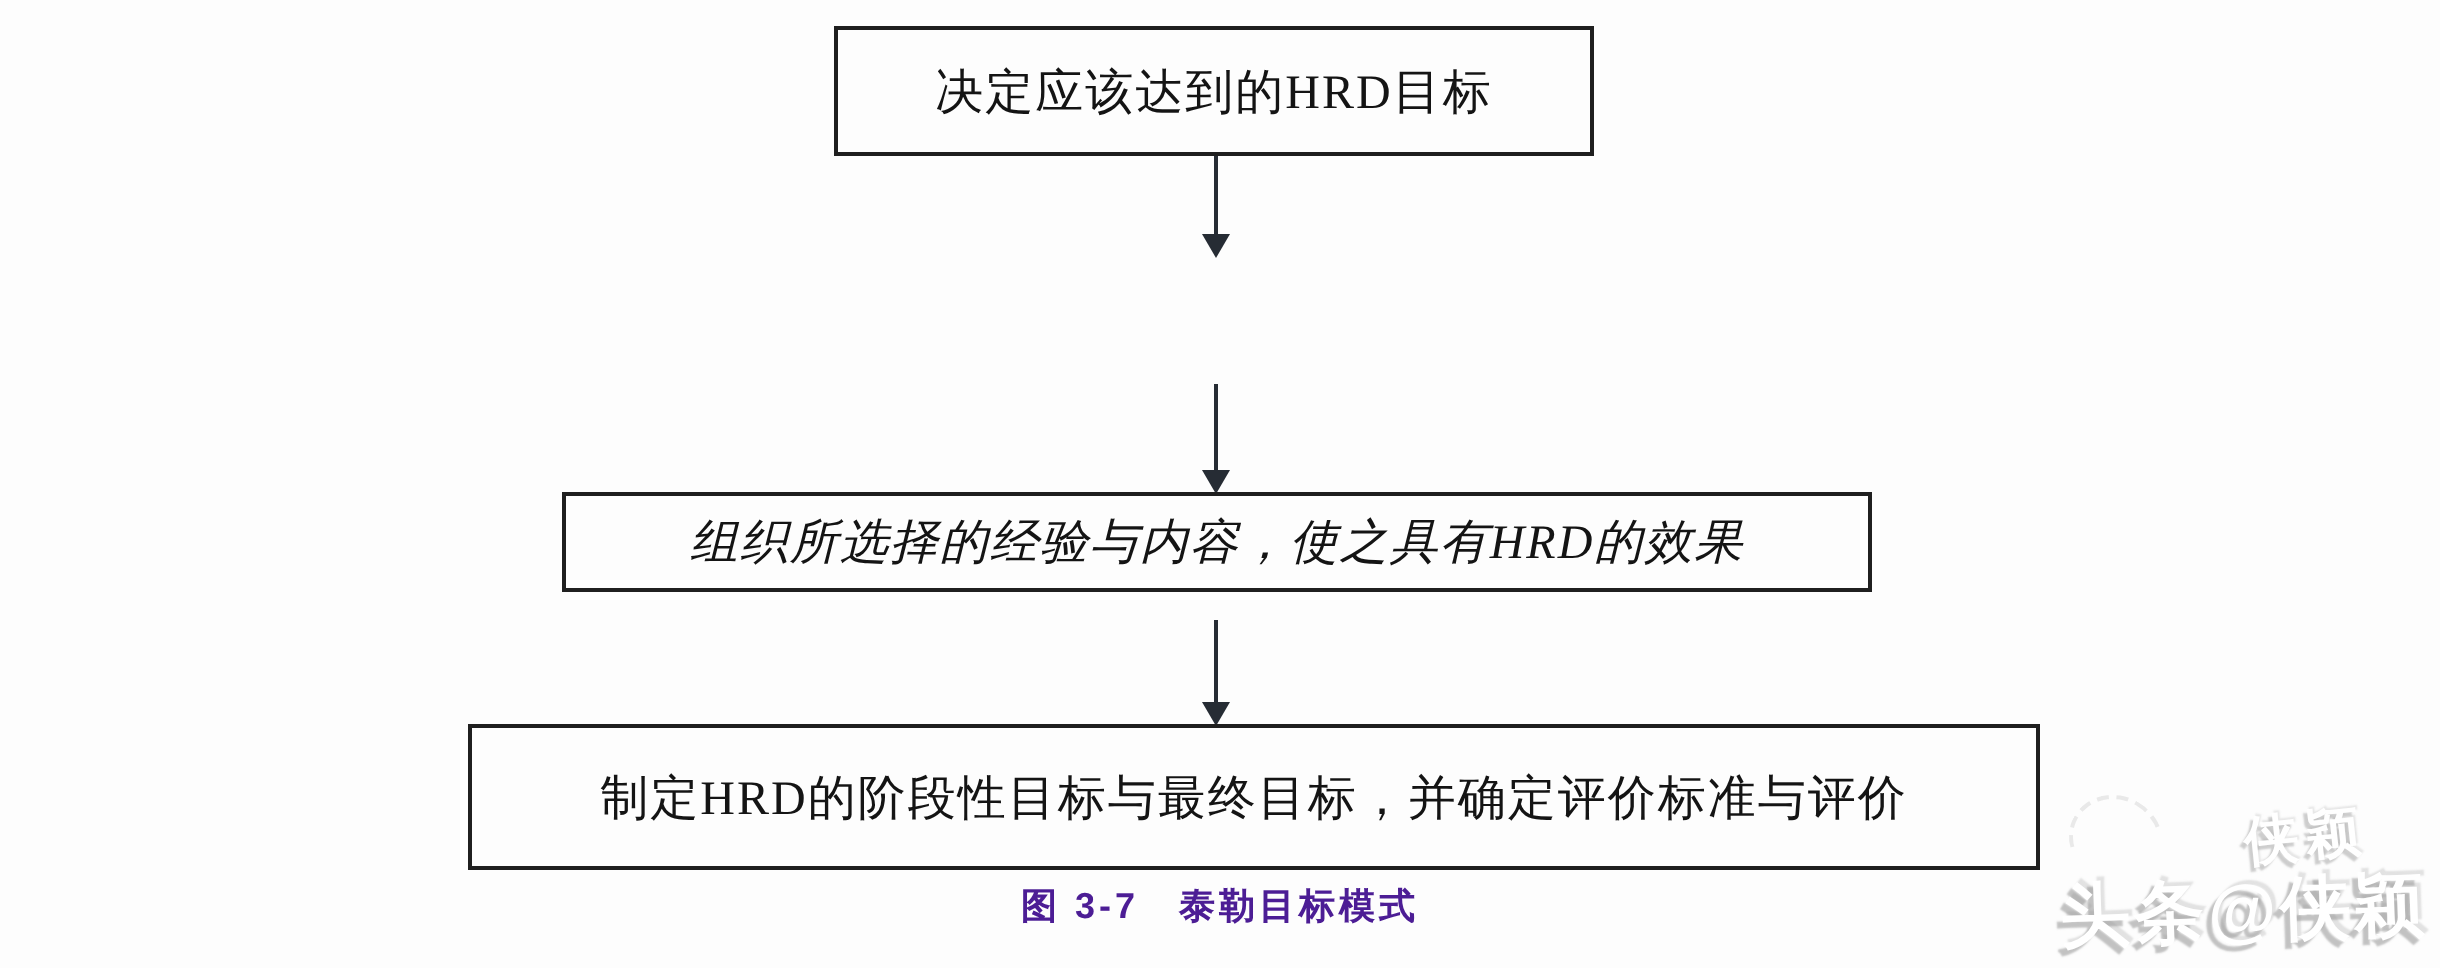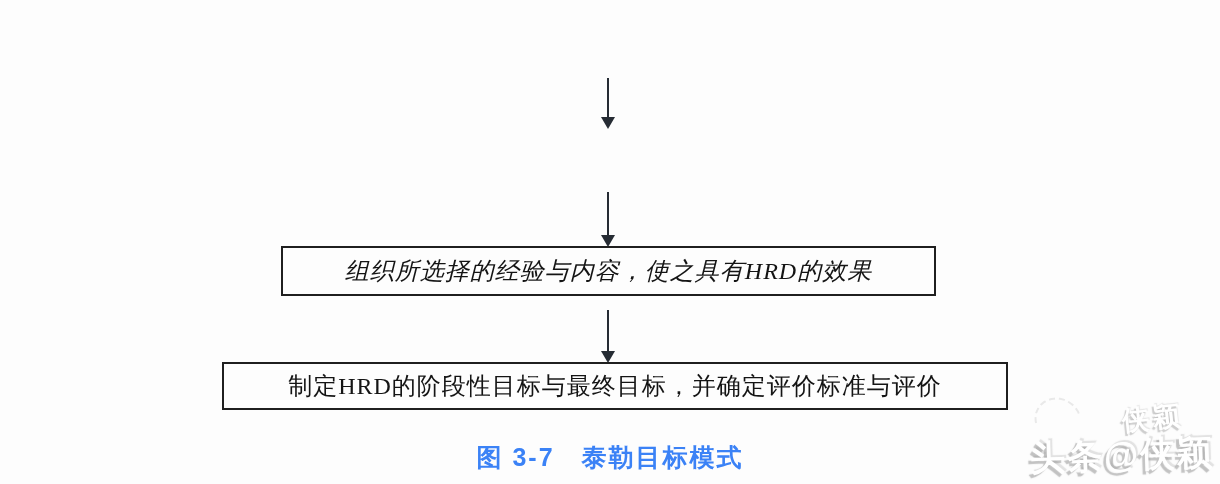--- a/index.html
+++ b/index.html
@@ -29,21 +29,21 @@
   .box-label {
     font-size: 24px;
     font-weight: 500;
     color: #141414;
     letter-spacing: 1px;
     white-space: nowrap;
   }
   .box1 { left: 417px; top: 13px;  width: 380px; height: 65px; }
   .box2 { left: 324px; top: 128px; width: 566px; height: 64px; }
   .box3 { left: 281px; top: 246px; width: 655px; height: 50px; font-style: italic; }
-  .box4 { left: 222px; top: 362px; width: 786px; height: 48px; }
+  .box4 { left: 234px; top: 362px; width: 786px; height: 73px; }
 
   
   .arrow {
     position: absolute;
     left: 601px;
     width: 14px;
   }
   .arrow .shaft {
     position: absolute;
     left: 50%;
@@ -69,23 +69,23 @@
   .arrow3 { top: 310px; height: 53px; }
 
   
   .caption {
     position: absolute;
     left: 0;
     right: 0;
     top: 441px;
     text-align: center;
     font-family: "Liberation Sans", sans-serif;
-    font-size: 25px;
+    font-size: 18px;
     font-weight: 700;
-    color: #3b82f6;
+    color: #4c1d95;
     letter-spacing: 2px;
   }
 
   
   .watermark {
     position: absolute;
     right: 0;
     bottom: 0;
     width: 230px;
     height: 110px;
@@ -127,20 +127,23 @@
     border-right-color: transparent;
     transform: rotate(30deg);
     opacity: 0.55;
   }
 </style>
 </head>
 <body>
 
 <div class="canvas">
 
+  <div class="box box1">
+    <span class="box-label">决定应该达到的HRD目标</span>
+  </div>
 
   <div class="arrow arrow1">
     <span class="shaft"></span>
     <span class="head"></span>
   </div>
 
 
   <div class="arrow arrow2">
     <span class="shaft"></span>
     <span class="head"></span>

